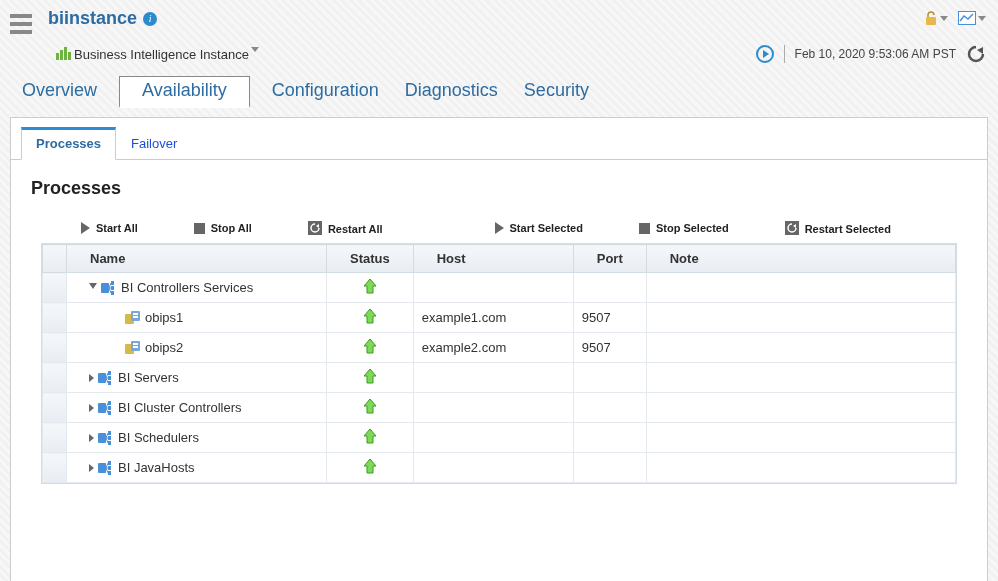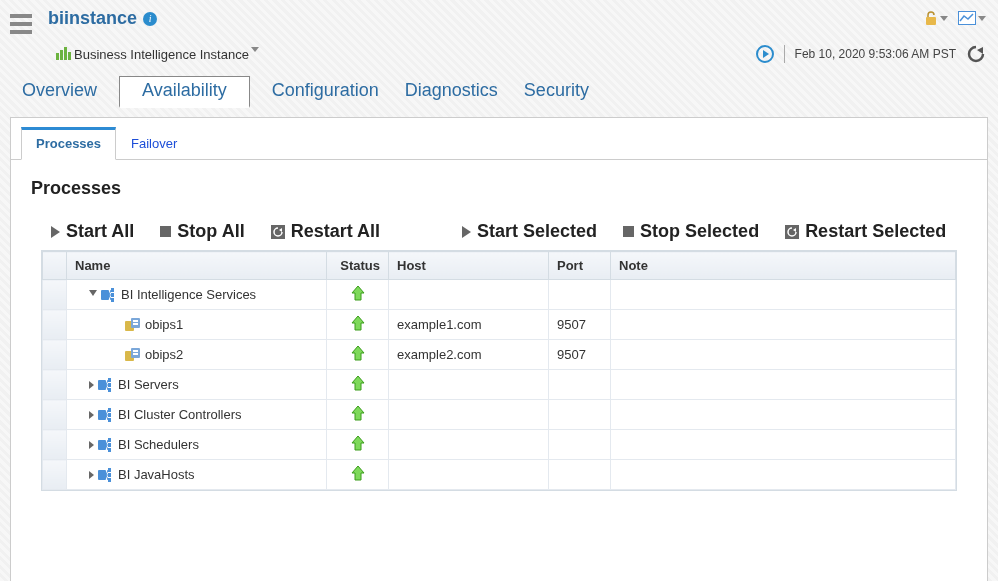--- a/index.html
+++ b/index.html
@@ -167,26 +167,27 @@
     color: #222;
   }
   .toolbar {
     display: flex;
     align-items: center;
     gap: 26px;
     padding: 4px 8px 8px 40px;
   }
   .tb-item {
     display: flex;
-    align-items: center;
+    align-items: flex-end;
     gap: 6px;
-    font-size: 18px;
+    font-size: 11px;
     font-weight: bold;
     color: #222;
     cursor: pointer;
+    margin-left: 30px;
   }
   .icon-play {
     width: 0; height: 0;
     border-left: 9px solid #666;
     border-top: 6px solid transparent;
     border-bottom: 6px solid transparent;
   }
   .icon-stop {
     width: 11px; height: 11px;
     background: #666;
@@ -206,21 +207,21 @@
   table {
     width: 100%;
     border-collapse: collapse;
   }
   thead th {
     text-align: left;
     font-weight: bold;
     font-size: 13px;
     background: linear-gradient(#f5f7fa, #e8edf3);
     border: 1px solid #d4dce3;
-    padding: 6px 8px;
+    padding: 6px 23px;
   }
   tbody td {
     border: 1px solid #e4e9ef;
     padding: 5px 8px;
     font-size: 13px;
     color: #333;
     background: #fff;
     vertical-align: middle;
   }
   .col-expand { width: 24px; padding: 0; background: linear-gradient(#f5f7fa,#e8edf3); }
@@ -392,21 +393,21 @@
                 <span class="toggle-arrow down"></span>
                 <span class="tree-icon"><svg width="18" height="14">
                     <rect x="0" y="2" width="8" height="10" fill="#4a90d9" rx="1"></rect>
                     <rect x="10" y="0" width="3" height="4" fill="#4a90d9"></rect>
                     <rect x="10" y="5" width="3" height="4" fill="#4a90d9"></rect>
                     <rect x="10" y="10" width="3" height="4" fill="#4a90d9"></rect>
                     <line x1="8" y1="7" x2="10" y2="2" stroke="#4a90d9"></line>
                     <line x1="8" y1="7" x2="10" y2="7" stroke="#4a90d9"></line>
                     <line x1="8" y1="7" x2="10" y2="12" stroke="#4a90d9"></line>
                   </svg></span>
-                <span>BI Intelligence Services</span>
+                <span>BI Controllers Services</span>
               </div>
             </td>
             <td class="col-status" style="text-align: center;"><span class="status-up">
                 <svg width="14" height="16">
                   <polygon points="7,1 13,8 10,8 10,15 4,15 4,8 1,8" fill="#7ed95a" stroke="#3a9c1a" stroke-width="1"></polygon>
                 </svg>
               </span></td>
             <td class="col-host"></td>
             <td class="col-port"></td>
             <td></td>

